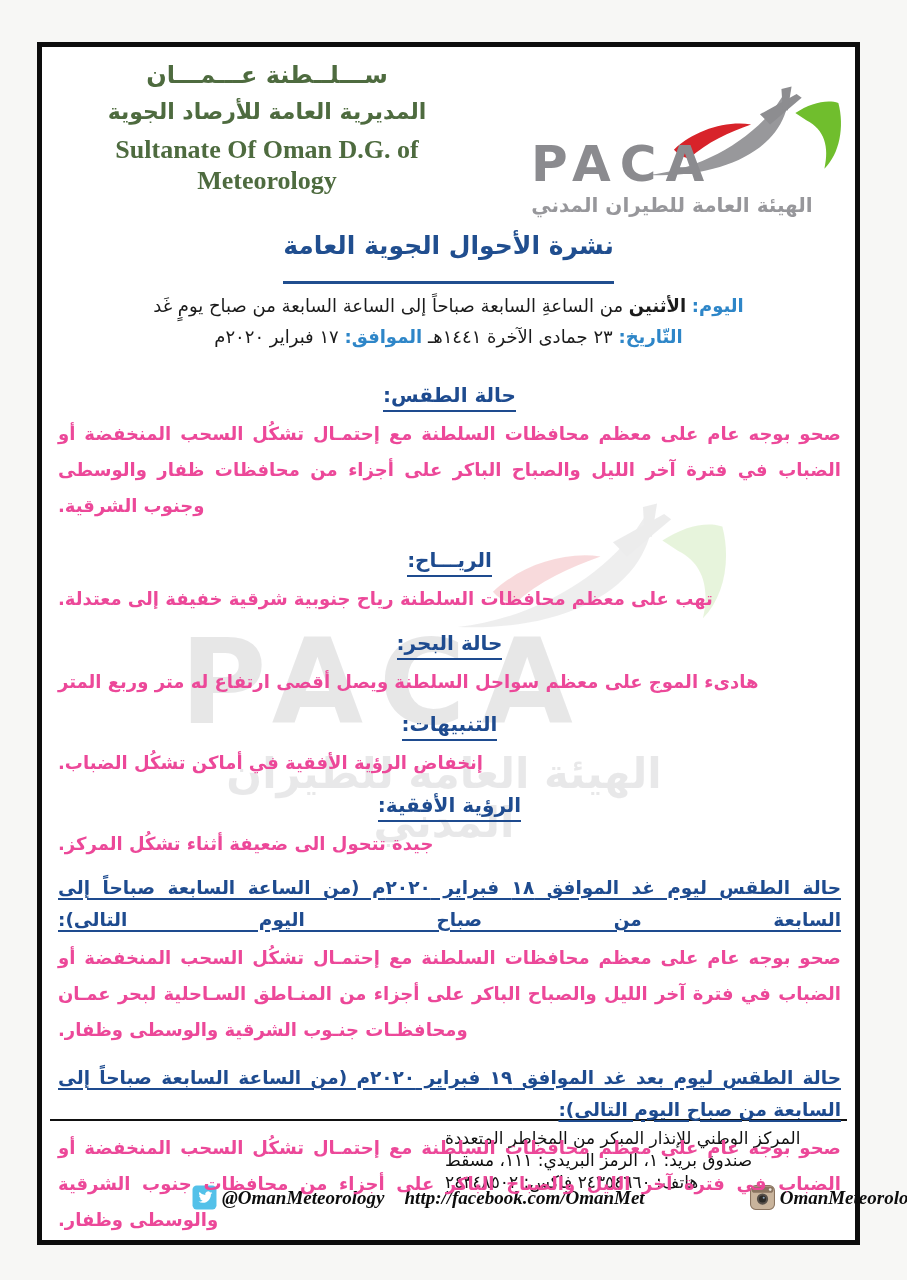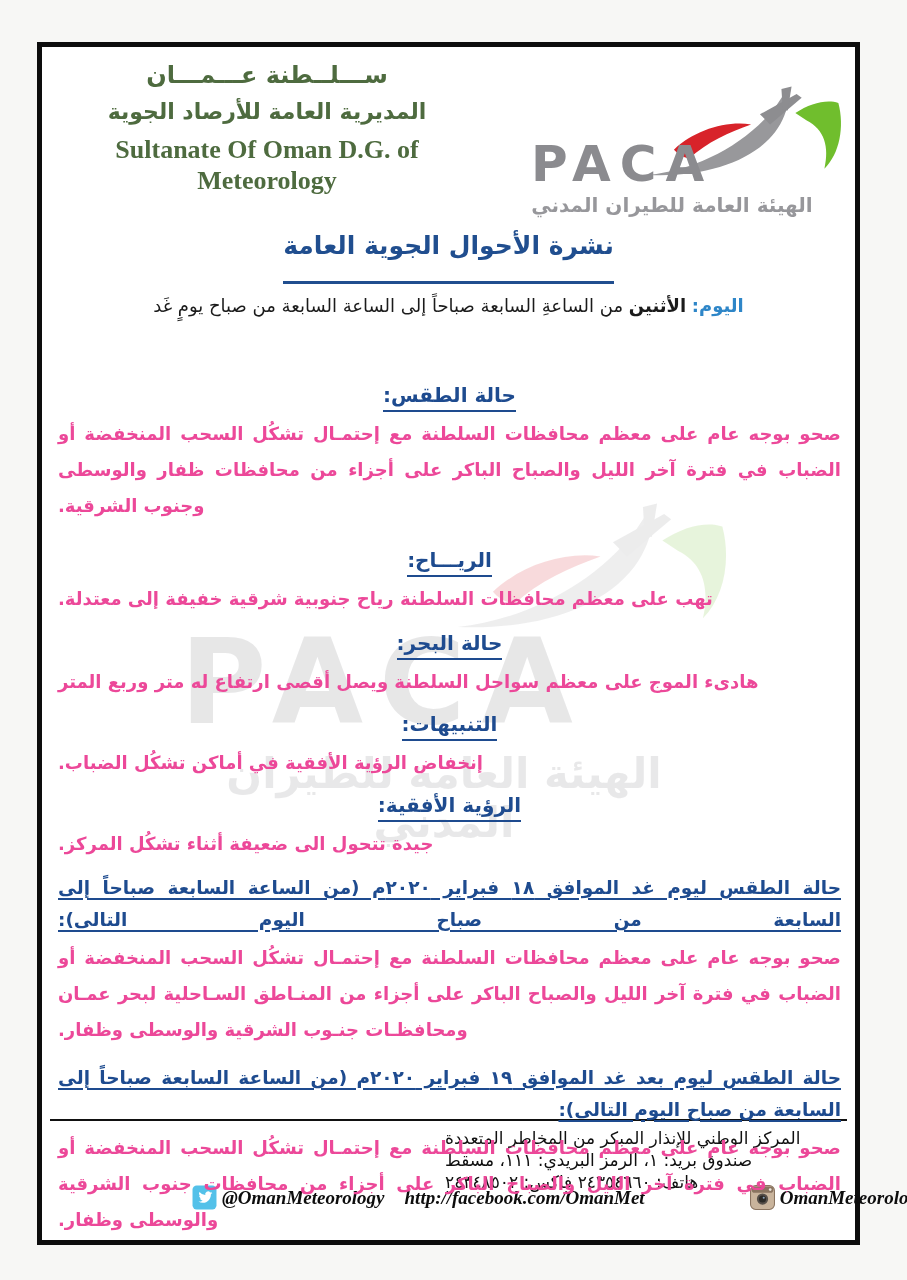--- a/index.html
+++ b/index.html
@@ -111,20 +111,26 @@
   <div class="title-wrap">
     <div class="title">نشرة الأحوال الجوية العامة</div>
   </div>
 
   <div class="meta">
     <div class="meta-line">
       <span class="lbl">اليوم:</span>
       <span class="strong">الأثنين</span>
       <span>من الساعةِ السابعة صباحاً إلى الساعة السابعة من صباح يومٍ غَد</span>
     </div>
+    <div class="meta-line">
+      <span class="lbl">التّاريخ:</span>
+      <span>٢٣ جمادى الآخرة ١٤٤١هـ</span>
+      <span class="lbl">الموافق:</span>
+      <span>١٧ فبراير ٢٠٢٠م</span>
+    </div>
   </div>
 
   <div class="sections">
 
     <div class="sec-h"><span>حالة الطقس:</span></div>
     <div class="sec-p">صحو بوجه عام على معظم محافظات السلطنة مع إحتمـال تشكُل السحب المنخفضة أو الضباب في فترة آخر الليل والصباح الباكر على أجزاء من محافظات ظفار والوسطى وجنوب الشرقية.</div>
 
     <div class="sec-h mt1"><span>الريـــاح:</span></div>
     <div class="sec-p">تهب على معظم محافظات السلطنة رياح جنوبية شرقية خفيفة إلى معتدلة.</div>
 

